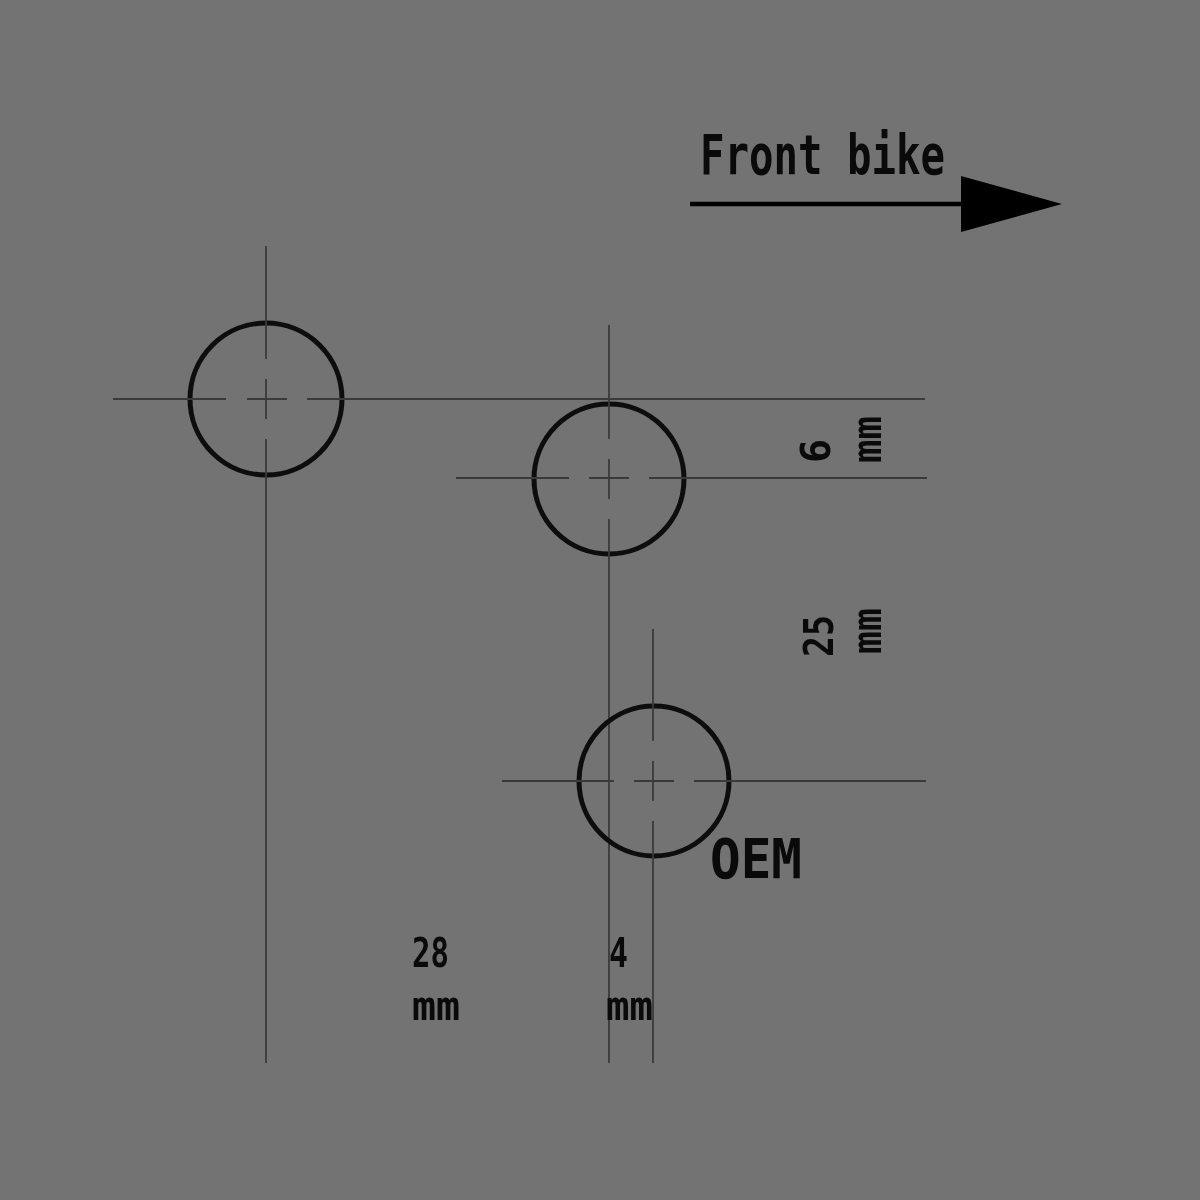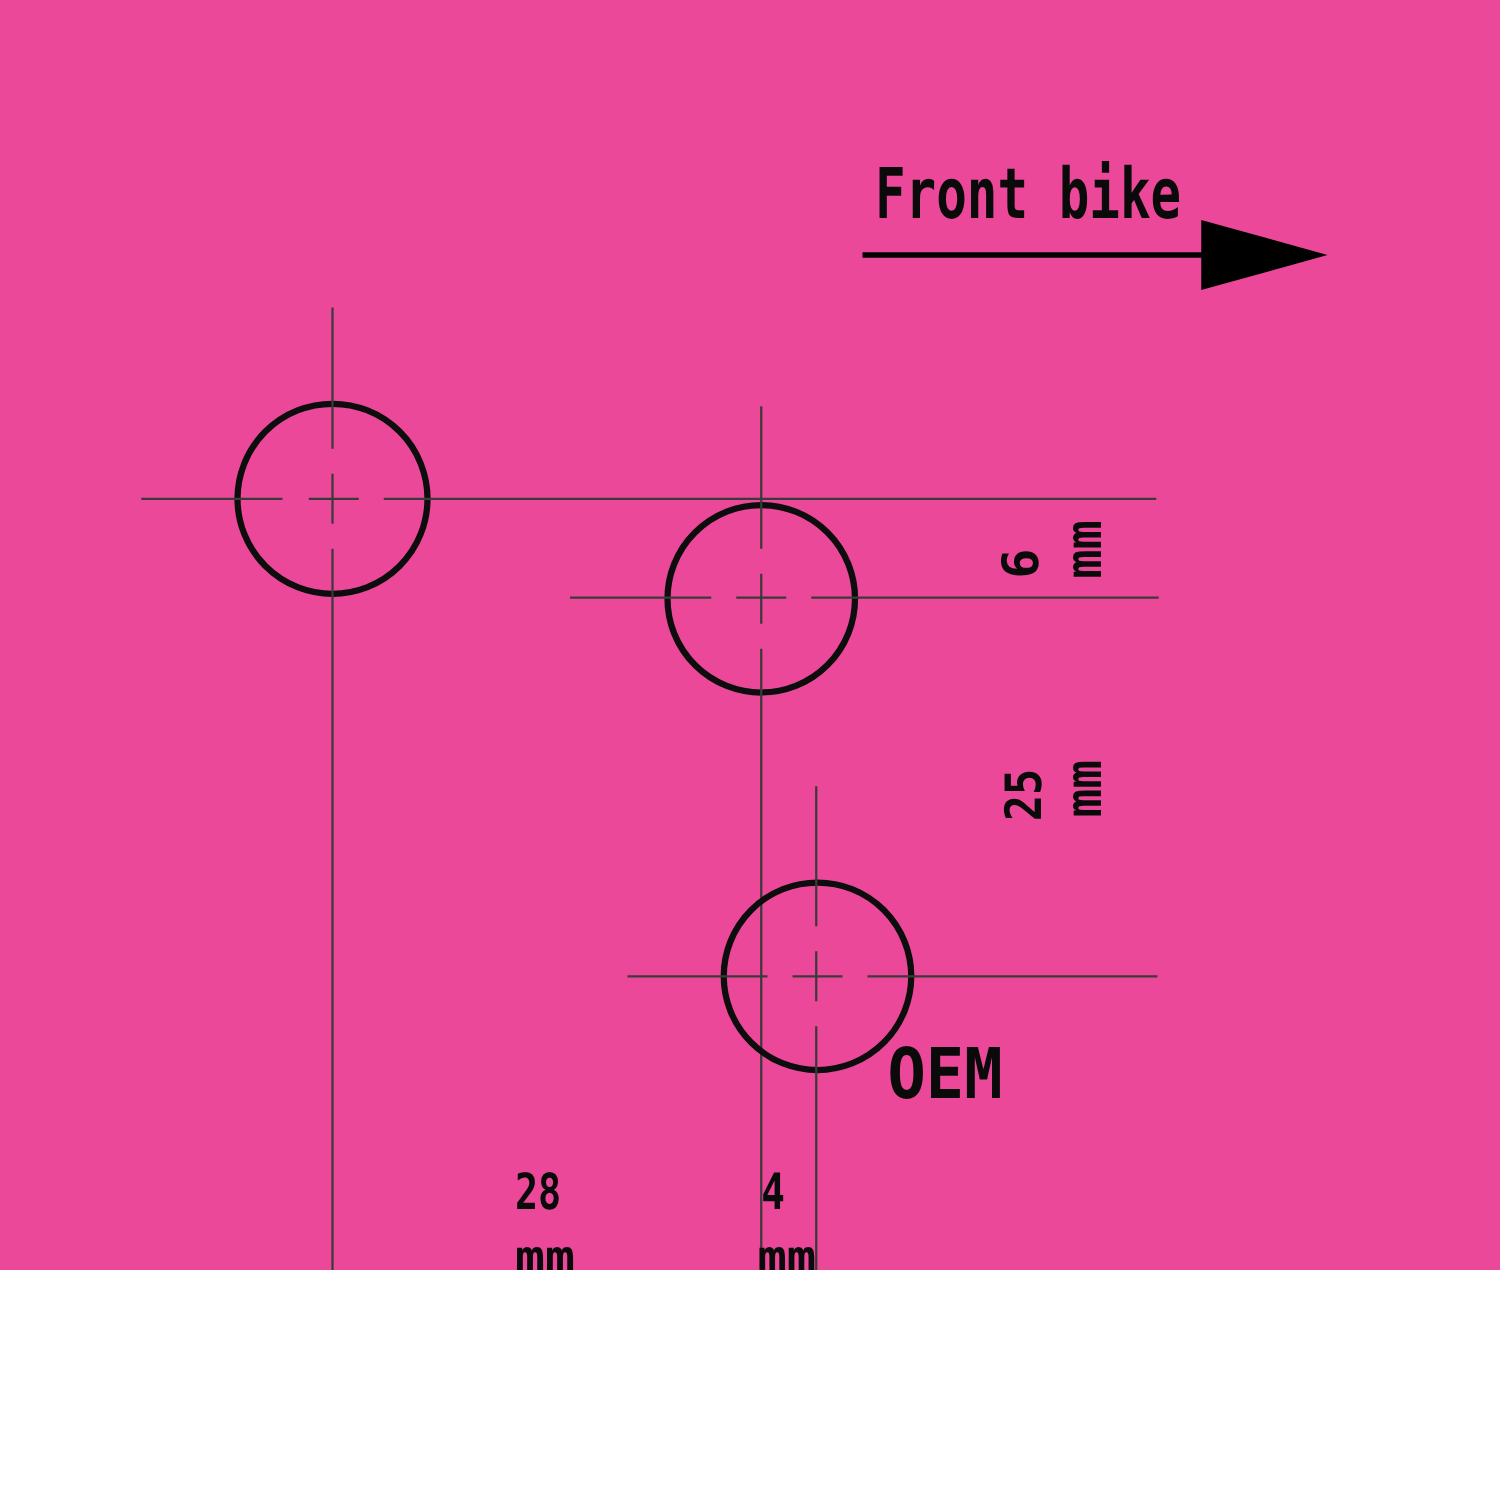--- a/index.html
+++ b/index.html
@@ -3,22 +3,22 @@
 <meta charset="utf-8">
 <style>
   html, body {
     margin: 0;
     padding: 0;
     background: #ffffff;
   }
   .canvas {
     position: relative;
     width: 1200px;
-    height: 1016px;
-    background: #ec4899;
+    height: 1200px;
+    background: #737373;
     overflow: hidden;
   }
   svg { display: block; }
   .hole-circle {
     fill: none;
     stroke: #0d0d0d;
     stroke-width: 5;
   }
   .centerline {
     stroke: #3a3a3a;

